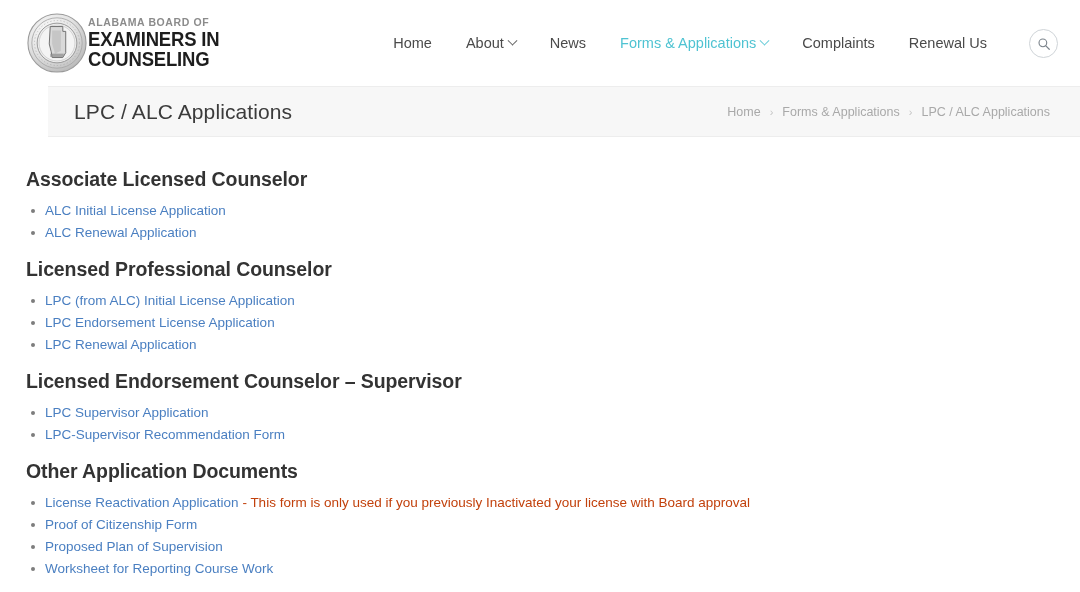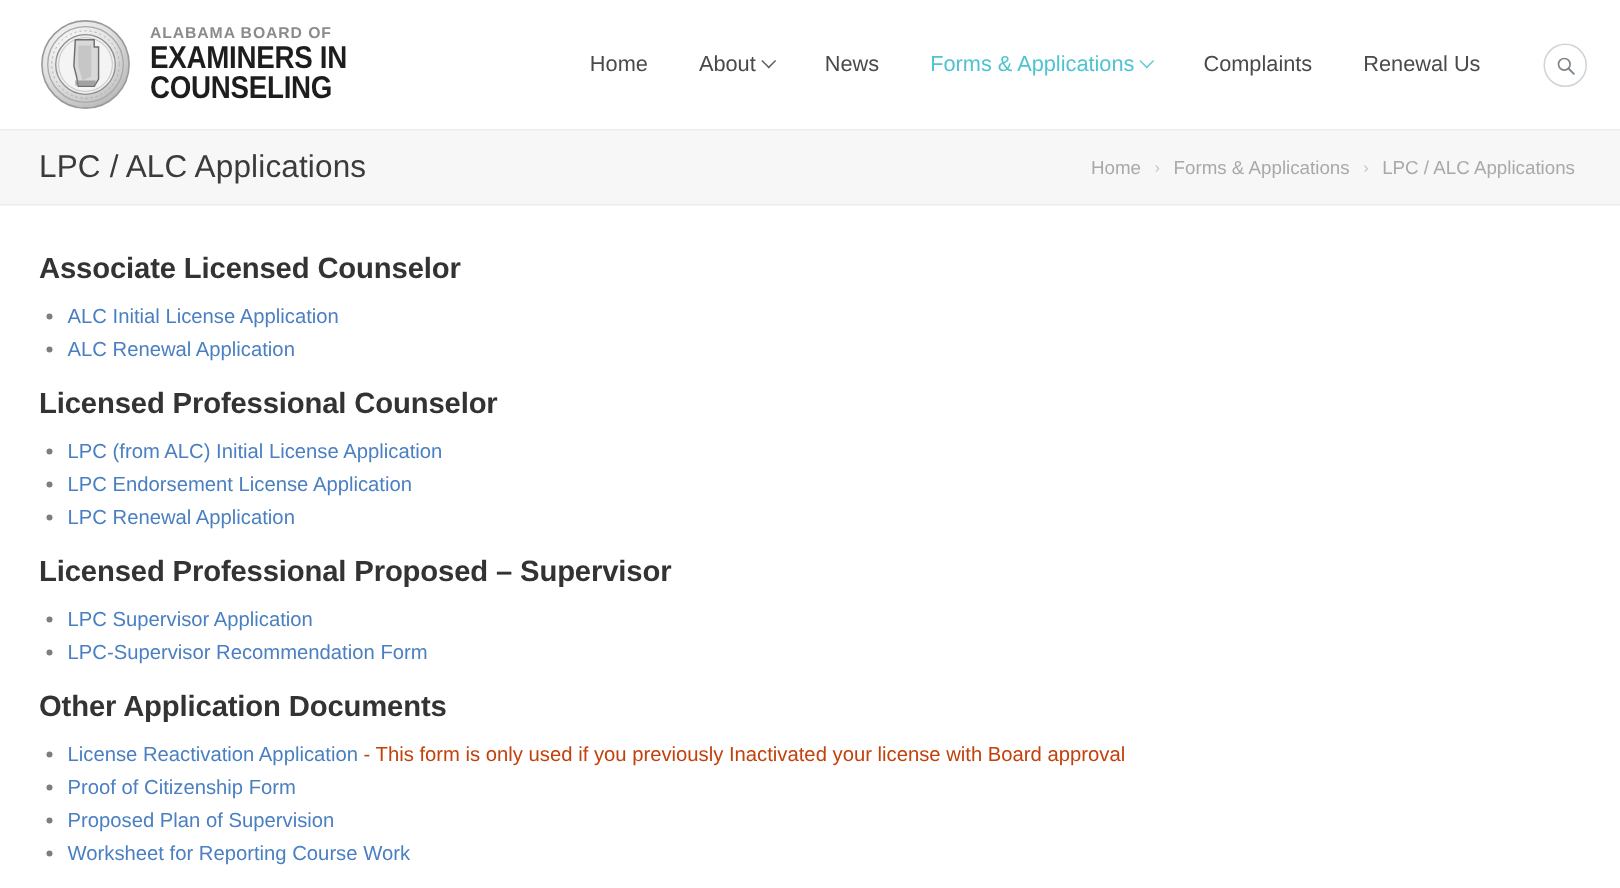--- a/index.html
+++ b/index.html
@@ -13,21 +13,21 @@
 
   
   .site-header {
     height: 86px;
     background: #ffffff;
     display: flex;
     align-items: center;
     padding: 0 0 0 26px;
     position: relative;
   }
-  .brand { display: flex; gap: 12px; }
+  .brand { display: flex; }
 
   .seal { width: 62px; height: 62px; display: block; flex: 0 0 62px; }
 
   .wordmark { display: flex; flex-direction: column; justify-content: center; line-height: 1; }
   .wordmark-top {
     font-size: 10.5px;
     letter-spacing: 0.6px;
     font-weight: 700;
     color: #8b8b8b;
     margin-bottom: 2px;
@@ -90,20 +90,21 @@
   
   .title-bar {
     height: 51px;
     background: #f7f7f7;
     border-top: 1px solid #ededed;
     border-bottom: 1px solid #ededed;
     display: flex;
     align-items: center;
     justify-content: space-between;
     padding: 0 30px 0 26px;
+    margin-left: 48px;
   }
   .page-title {
     font-size: 21px;
     color: #3b3b3b;
     font-weight: 400;
     letter-spacing: .1px;
   }
   .breadcrumb {
     display: flex;
     align-items: center;
@@ -250,21 +251,21 @@
       <li>
         <a>LPC Endorsement License Application</a><span class="note"></span>
       </li>
       <li>
         <a>LPC Renewal Application</a><span class="note"></span>
       </li>
     </ul>
   </section>
 
   <section class="section sec-gap">
-    <h2 class="section-heading">Licensed Professional Proposed – Supervisor</h2>
+    <h2 class="section-heading">Licensed Endorsement Counselor – Supervisor</h2>
     <ul class="doc-list">
       <li>
         <a>LPC Supervisor Application</a><span class="note"></span>
       </li>
       <li>
         <a>LPC-Supervisor Recommendation Form</a><span class="note"></span>
       </li>
     </ul>
   </section>
 

